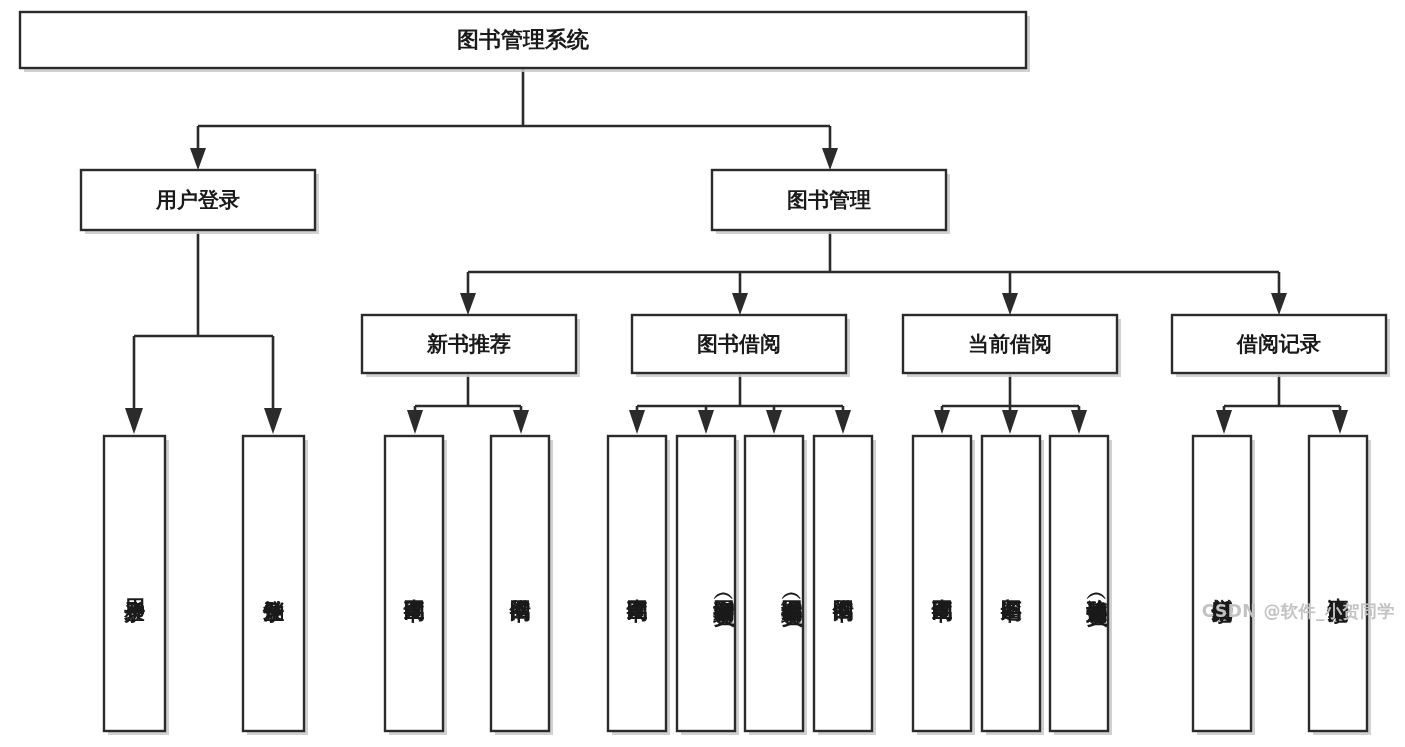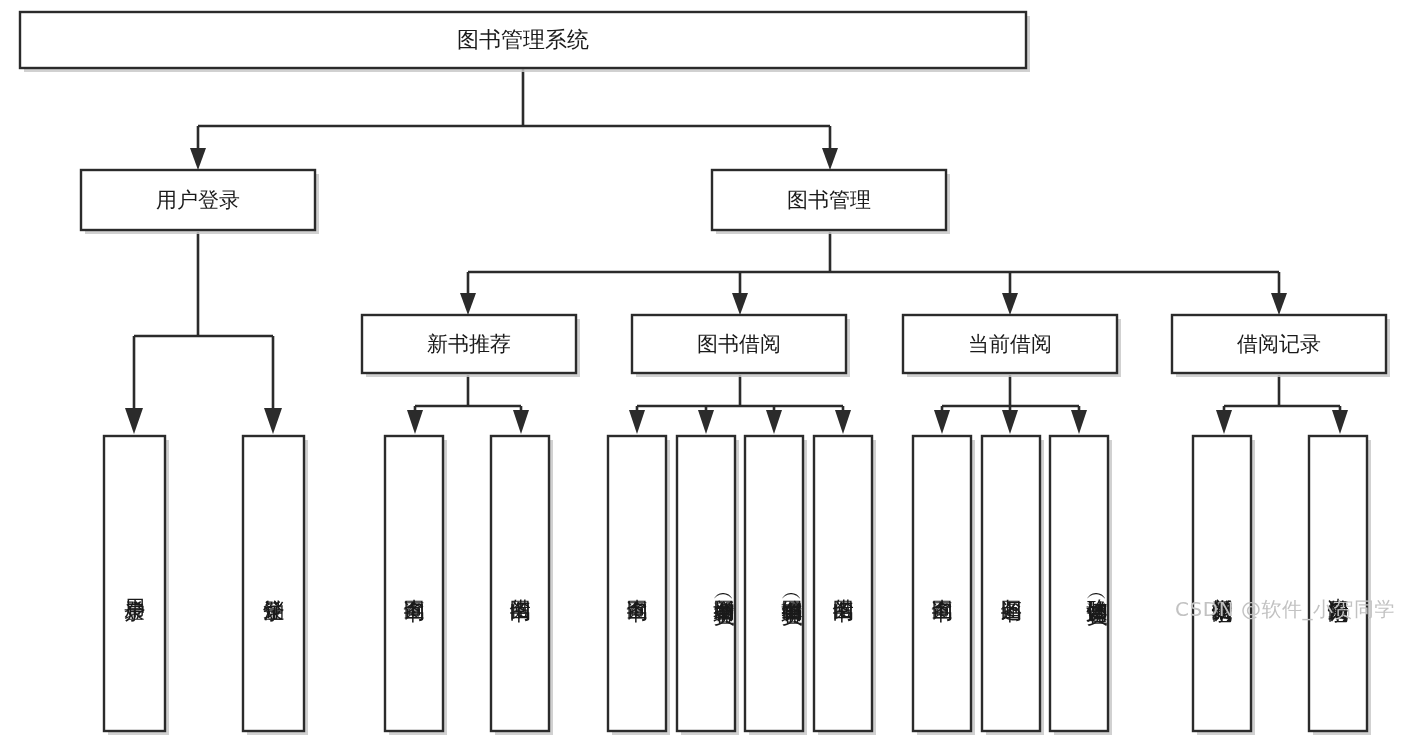--- a/index.html
+++ b/index.html
@@ -12,20 +12,21 @@
     width: 1405px;
     height: 747px;
     overflow: hidden;
     font-family: "DejaVu Sans", "Liberation Sans", sans-serif;
   }
   #diagram-root {
     position: relative;
     width: 1405px;
     height: 629px;
     background: #ffffff;
+    font-weight: bold;
   }
   svg.chart-svg {
     position: absolute;
     left: 0;
     top: 0;
     width: 1405px;
     height: 747px;
     display: block;
   }
   .node-box {
@@ -75,21 +76,21 @@
     letter-spacing: 1px;
     color: #1a1a1a;
     white-space: nowrap;
     pointer-events: none;
   }
   .watermark {
     position: absolute;
     right: 10px;
     bottom: 6px;
     font-family: "DejaVu Sans", "Liberation Sans", sans-serif;
-    font-size: 20px;
+    font-size: 17px;
     color: #c2c2c2;
     letter-spacing: 0.5px;
     white-space: nowrap;
     user-select: none;
   }
 </style>
 </head>
 <body>
 
 <div id="diagram-root">

